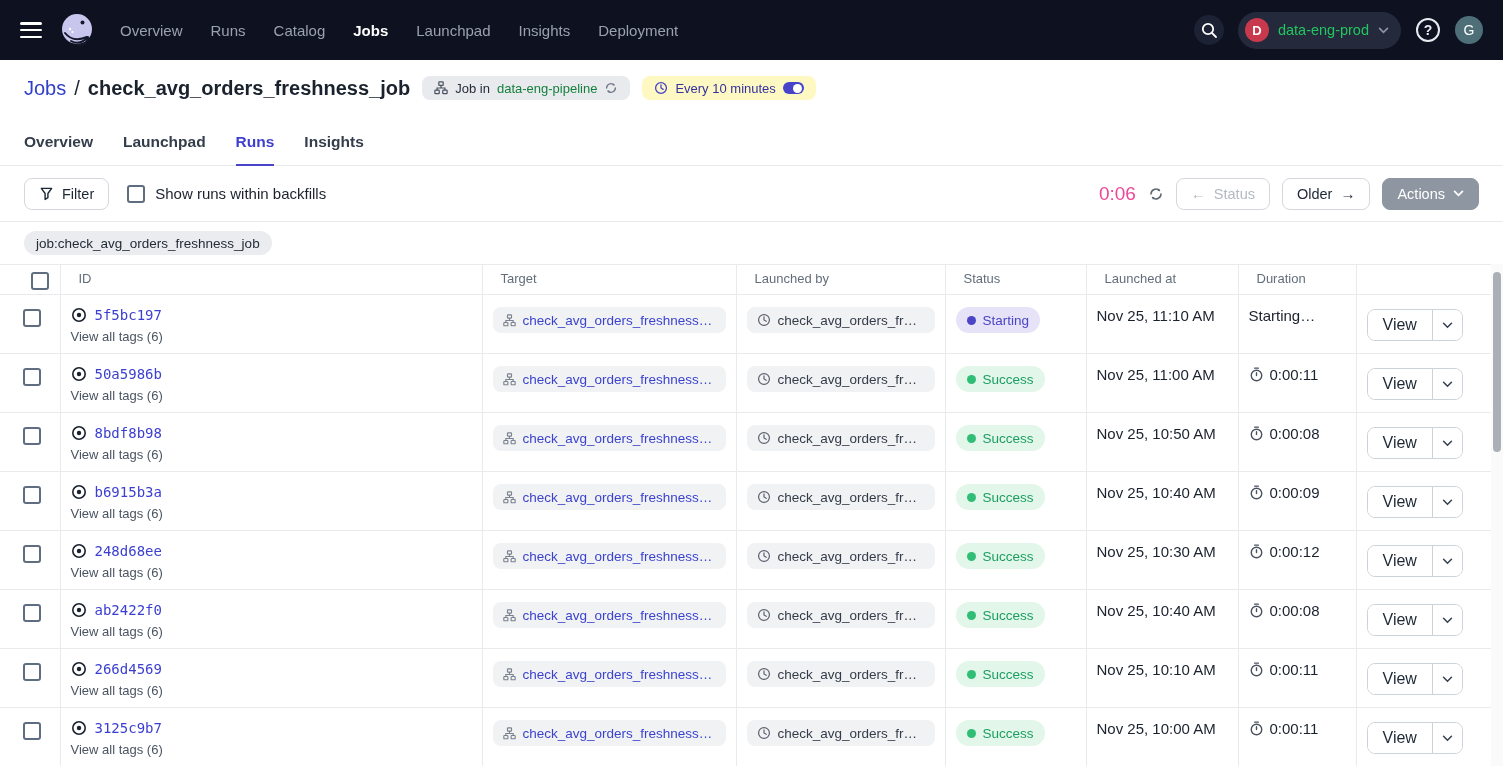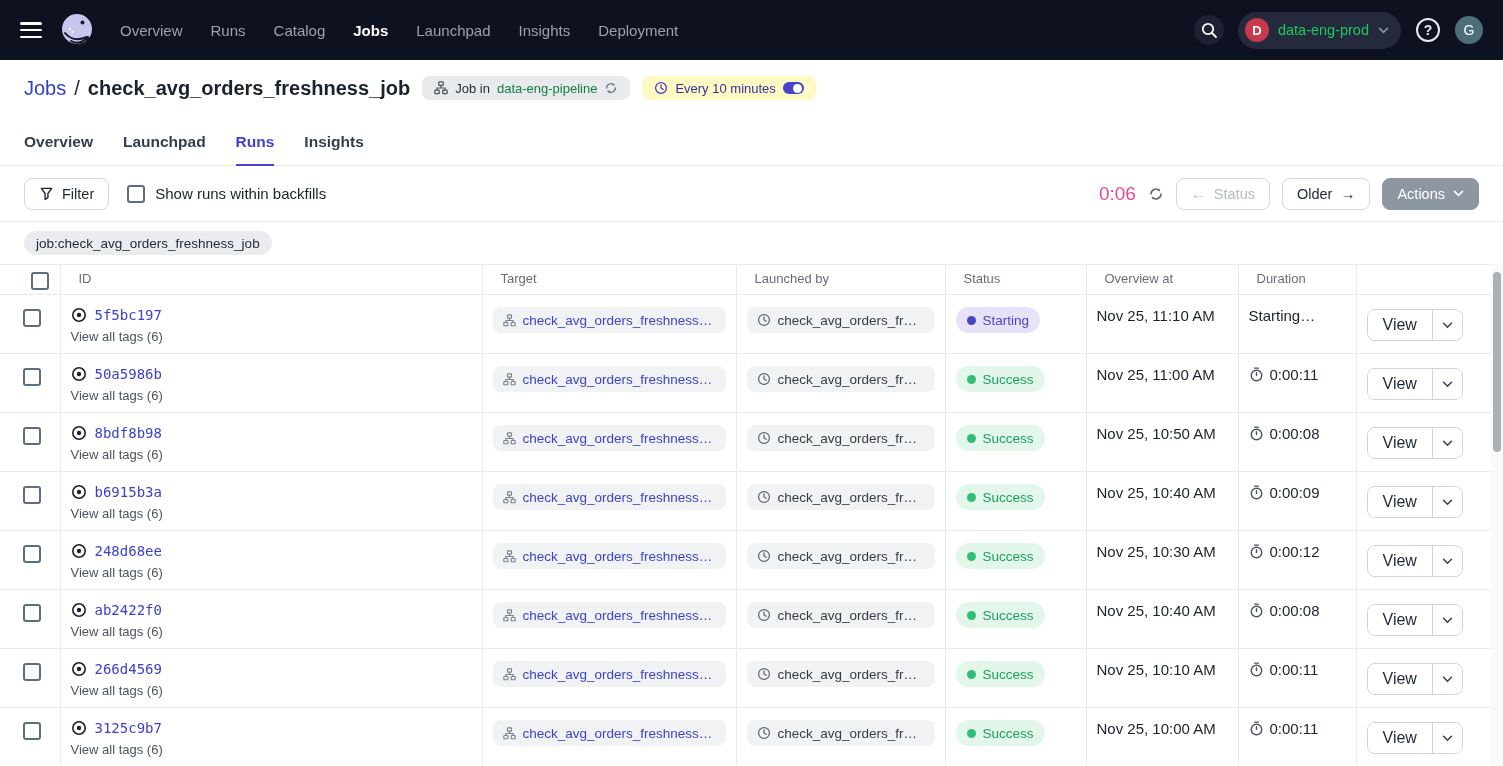--- a/index.html
+++ b/index.html
@@ -245,21 +245,21 @@
         <col class="col-duration">
         <col class="col-actions">
     </colgroup>
     <thead>
       <tr>
         <th class="col-check"><span class="checkbox"></span></th>
         <th>ID</th>
         <th>Target</th>
         <th>Launched by</th>
         <th>Status</th>
-        <th>Overview at</th>
+        <th>Launched at</th>
         <th>Duration</th>
         <th></th>
       </tr>
     </thead>
     <tbody>
 
         <tr>
           <td class="col-check"><span class="checkbox"></span></td>
           <td>
             <div class="id-line">

